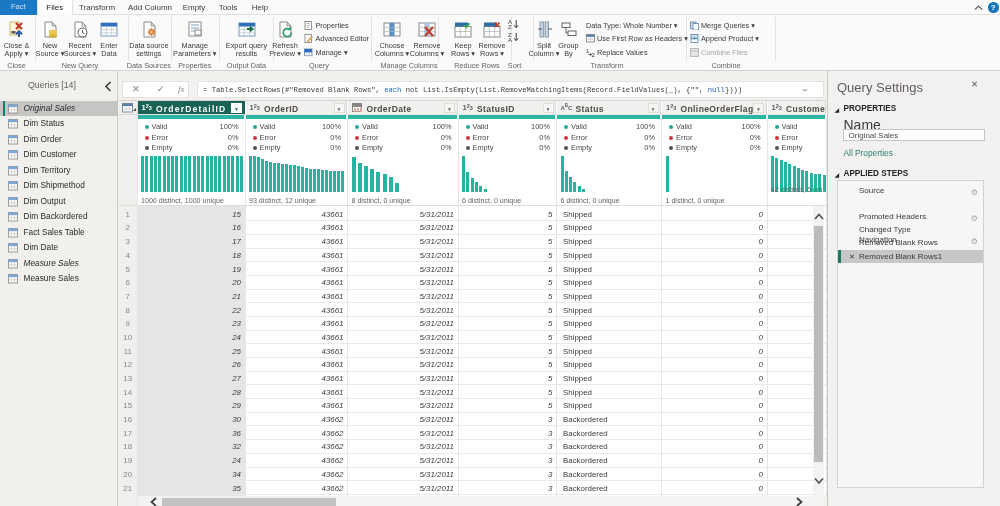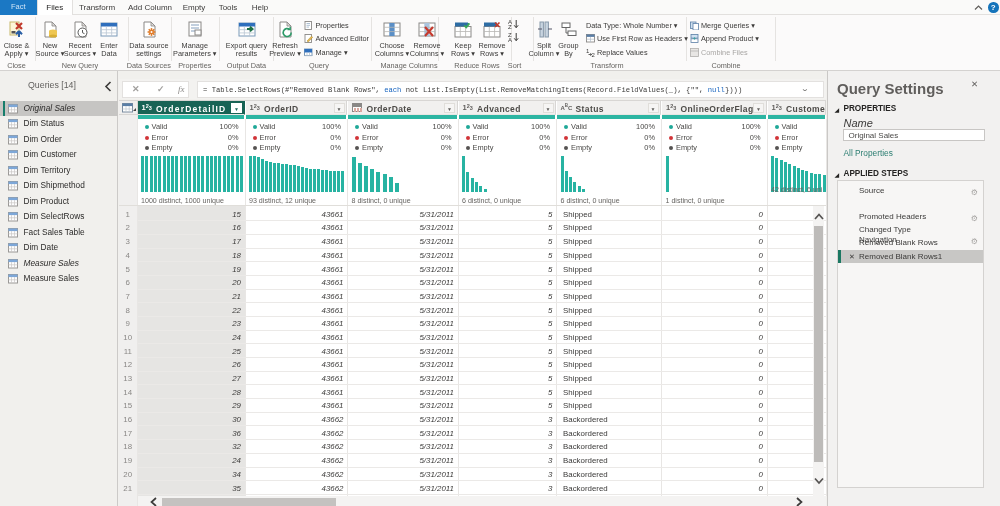--- a/index.html
+++ b/index.html
@@ -392,33 +392,33 @@
 <div class="abs qitem" style="top:193.7px;">
     <span class="qico">
       <svg width="10" height="10" viewBox="0 0 10 10">
         <rect x="0.5" y="0.5" width="9" height="8.5" fill="#fdfdfd" stroke="#9a9896" stroke-width="1"></rect>
         <rect x="0.5" y="0.5" width="9" height="2.6" fill="#7da7d8"></rect>
         <line x1="0.5" y1="5.8" x2="9.5" y2="5.8" stroke="#c8c6c4" stroke-width=".7"></line>
         <line x1="3.5" y1="3.1" x2="3.5" y2="9" stroke="#c8c6c4" stroke-width=".7"></line>
         <line x1="6.5" y1="3.1" x2="6.5" y2="9" stroke="#c8c6c4" stroke-width=".7"></line>
       </svg>
     </span>
-    <span class="qtxt" style="">Dim Product</span>
+    <span class="qtxt" style="">Dim Output</span>
   </div>
 <div class="abs qitem" style="top:209.2px;">
     <span class="qico">
       <svg width="10" height="10" viewBox="0 0 10 10">
         <rect x="0.5" y="0.5" width="9" height="8.5" fill="#fdfdfd" stroke="#9a9896" stroke-width="1"></rect>
         <rect x="0.5" y="0.5" width="9" height="2.6" fill="#7da7d8"></rect>
         <line x1="0.5" y1="5.8" x2="9.5" y2="5.8" stroke="#c8c6c4" stroke-width=".7"></line>
         <line x1="3.5" y1="3.1" x2="3.5" y2="9" stroke="#c8c6c4" stroke-width=".7"></line>
         <line x1="6.5" y1="3.1" x2="6.5" y2="9" stroke="#c8c6c4" stroke-width=".7"></line>
       </svg>
     </span>
-    <span class="qtxt" style="">Dim SelectRows</span>
+    <span class="qtxt" style="">Dim Backordered</span>
   </div>
 <div class="abs qitem" style="top:224.7px;">
     <span class="qico">
       <svg width="10" height="10" viewBox="0 0 10 10">
         <rect x="0.5" y="0.5" width="9" height="8.5" fill="#fdfdfd" stroke="#9a9896" stroke-width="1"></rect>
         <rect x="0.5" y="0.5" width="9" height="2.6" fill="#7da7d8"></rect>
         <line x1="0.5" y1="5.8" x2="9.5" y2="5.8" stroke="#c8c6c4" stroke-width=".7"></line>
         <line x1="3.5" y1="3.1" x2="3.5" y2="9" stroke="#c8c6c4" stroke-width=".7"></line>
         <line x1="6.5" y1="3.1" x2="6.5" y2="9" stroke="#c8c6c4" stroke-width=".7"></line>
       </svg>
@@ -614,21 +614,21 @@
     <i style="left:15.9px;width:4.2px;height:25.5px;"></i>
     <i style="left:22.1px;width:4.2px;height:22.5px;"></i>
     <i style="left:28.3px;width:4.2px;height:20px;"></i>
     <i style="left:34.5px;width:4.2px;height:18px;"></i>
     <i style="left:40.7px;width:4.2px;height:15px;"></i>
     <i style="left:46.9px;width:4.2px;height:9px;"></i>
   </div>
 <div class="abs dtx" style="left:351.5px;top:197px;">8 distinct, 0 unique</div>
 <div class="abs hdr" style="left:458.5px;width:97.5px;">
     <span style="position:absolute;left:4px;top:2.5px;font-size:7.5px;color:#605e5c;font-weight:bold;">1<span style="font-size:5.5px;vertical-align:2px;">2</span><span style="font-size:5.5px;">3</span></span>
-    <span class="t">Advanced</span>
+    <span class="t">StatusID</span>
     <span class="dd">▼</span>
   </div>
 <div class="abs" style="left:458.5px;width:96.5px;top:115.3px;height:3.3px;background:#2cb5a2;"></div>
 <div class="abs" style="left:556px;top:119.1px;width:1px;height:377px;background:#e8e6e4;"></div>
 <div class="abs qrow" style="left:458.5px;top:121.6px;width:97.5px;">
     <span class="dot" style="left:7px;background:#1fa898;"></span>
     <span style="position:absolute;left:14px;">Valid</span>
     <span style="position:absolute;right:6px;">100%</span>
   </div>
 <div class="abs qrow" style="left:458.5px;top:132.5px;width:97.5px;">
@@ -929,25 +929,25 @@
       <path d="M6 1 l-4.5 4 l4.5 4" stroke="#3b3a39" stroke-width="1.7" fill="none"></path>
     </svg>
   </div>
 <div class="abs" style="left:162px;top:497.5px;width:174px;height:8px;background:#c4c2c0;"></div>
 <div class="abs" style="left:795px;top:497px;">
     <svg width="8" height="10" viewBox="0 0 8 10">
       <path d="M2 1 l4.5 4 l-4.5 4" stroke="#3b3a39" stroke-width="1.7" fill="none"></path>
     </svg>
   </div>
 <div class="abs rpanel">
-<div style="position:absolute;left:9.5px;top:9px;font-size:15px;color:#605e5c;font-weight:bold;">Query Settings</div>
+<div style="position:absolute;left:9.5px;top:9px;font-size:13px;color:#605e5c;">Query Settings</div>
 <div style="position:absolute;right:22px;top:8px;font-size:8.5px;color:#605e5c;">✕</div>
 <div style="position:absolute;left:7px;top:34.5px;font-size:6px;color:#252423;">◢</div>
 <div class="sechdr" style="position:absolute;left:16px;top:33px;">PROPERTIES</div>
-<div style="position:absolute;left:16px;top:45.5px;font-size:11px;color:#3b3a39;font-style:italic;">Name</div>
+<div style="position:absolute;left:16px;top:45.5px;font-size:14px;color:#3b3a39;">Name</div>
 <div style="position:absolute;left:15px;top:57.5px;width:142px;height:12.5px;background:#fff;border:1px solid #c8c6c4;font-size:8px;color:#4a4947;line-height:12.5px;padding-left:5px;">Original Sales</div>
 <div style="position:absolute;left:16px;top:76.5px;font-size:8.3px;color:#2a7d70;">All Properties</div>
 <div style="position:absolute;left:7px;top:99.5px;font-size:6px;color:#252423;">◢</div>
 <div class="sechdr" style="position:absolute;left:16px;top:98px;">APPLIED STEPS</div>
 <div class="steps">
 <div class="step" style="top:3.0px;">
         <span style="position:absolute;left:21px;">Source</span>
         <span class="gear">⚙</span>
       </div>
 <div class="step" style="top:16.1px;margin-top:36px;">

